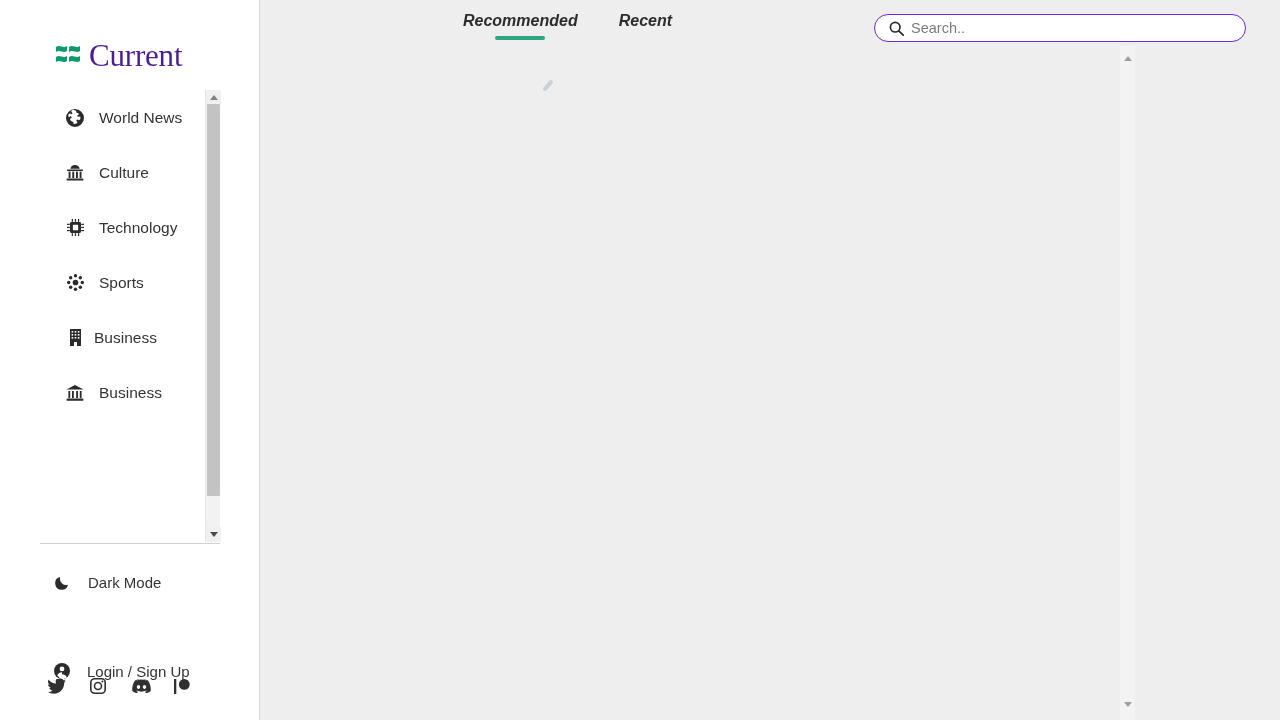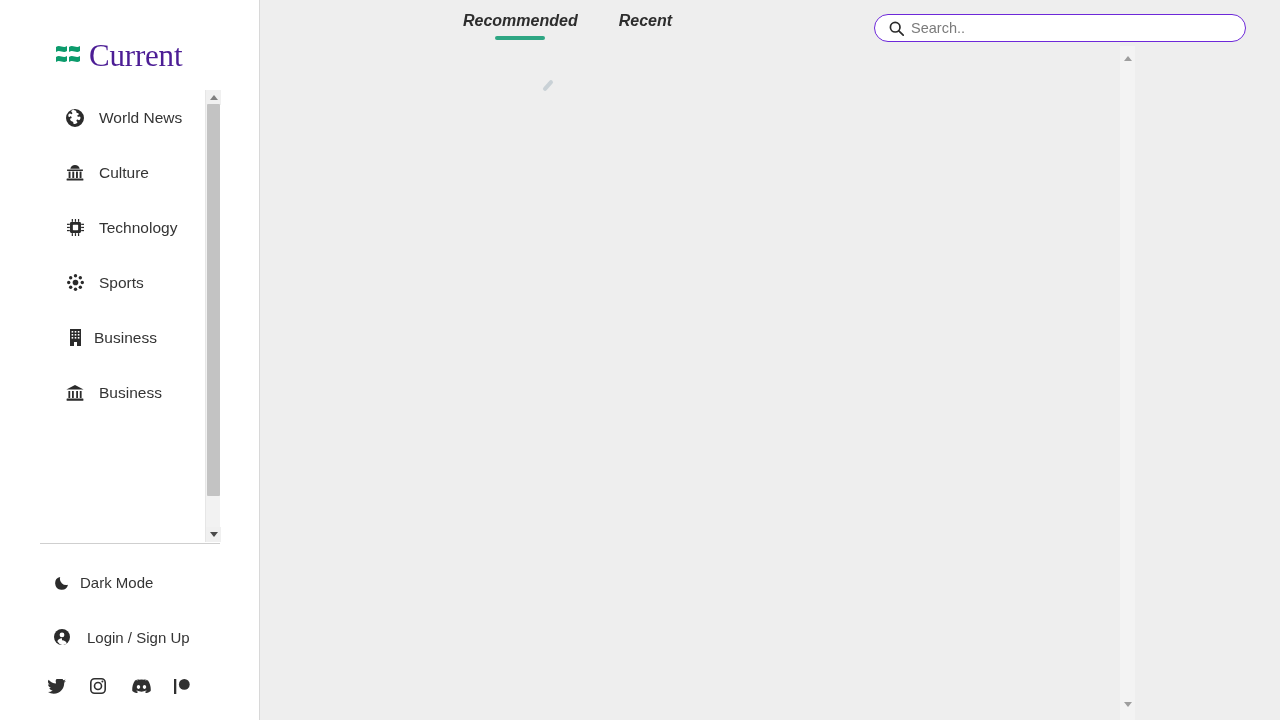--- a/index.html
+++ b/index.html
@@ -147,32 +147,32 @@
   .side-action {
     position: absolute;
     left: 40px;
     width: 200px;
     height: 30px;
     display: flex;
     align-items: center;
     cursor: pointer;
   }
   #action-dark { top: 567px; }
-  #action-login { top: 622px; }
+  #action-login { top: 656px; }
   .side-action .act-icon {
     width: 24px;
     display: flex;
     align-items: center;
     justify-content: center;
     flex: none;
     color: #2b2b2b;
     margin-left: 10px;
   }
   .side-action .act-label {
-    margin-left: 6px;
+    margin-left: 14px;
     font-size: 15px;
     color: #343434;
     white-space: nowrap;
   }
   #action-login .act-label { margin-left: 13px; }
 
   #socials {
     position: absolute;
     left: 48px;
     top: 672px;

